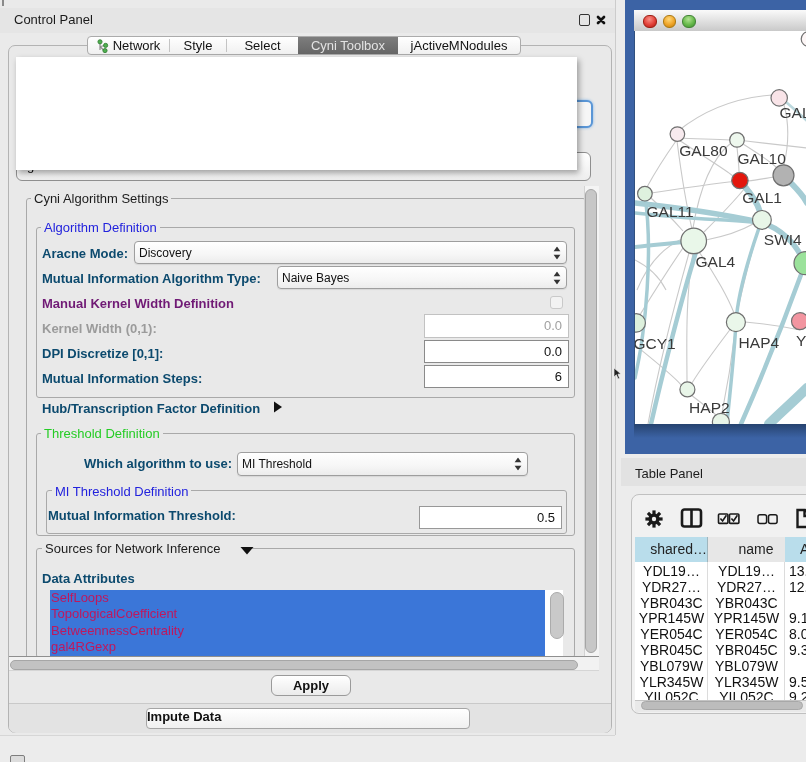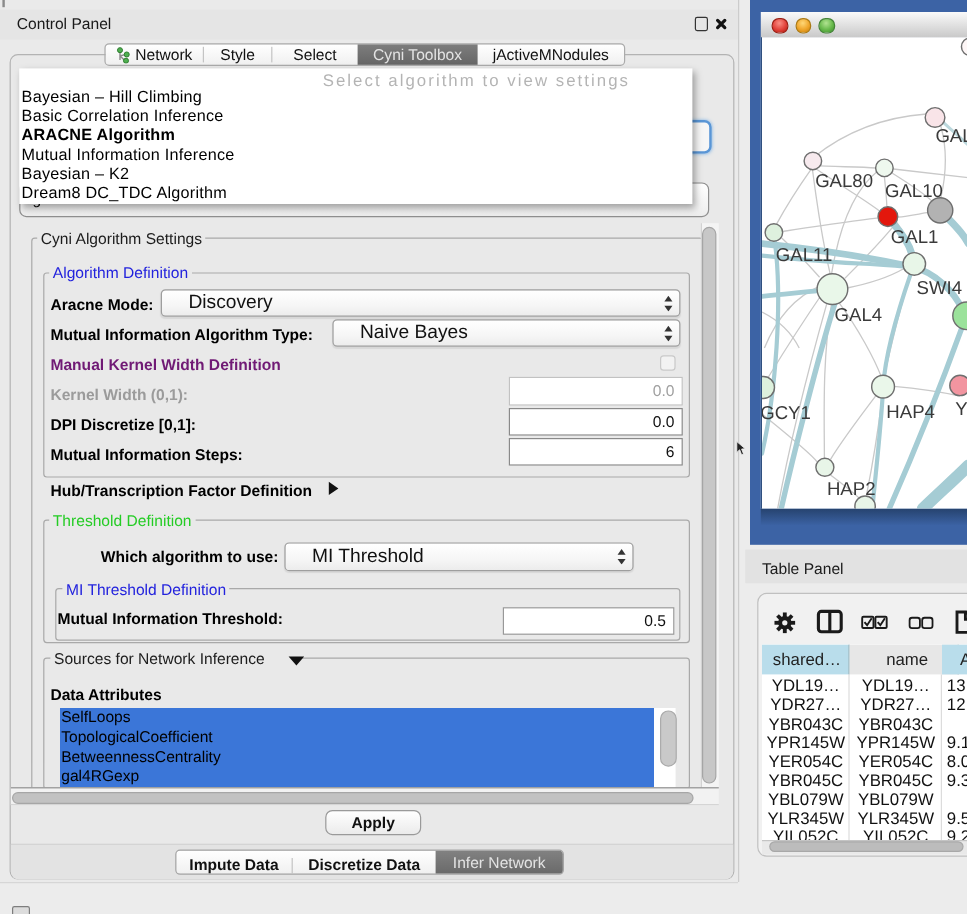--- a/index.html
+++ b/index.html
@@ -1,25 +1,25 @@
 <!DOCTYPE html>
 <html><head>
 <meta charset="utf-8">
 <style>
 html,body{margin:0;padding:0;}
 body{width:806px;height:762px;overflow:hidden;position:relative;background:#ececec;
      font-family:"Liberation Sans",sans-serif;-webkit-font-smoothing:antialiased;}
 .abs{position:absolute;}
 .lbl{font-size:13px;color:#1c1c1c;white-space:nowrap;}
-.blbl{font-size:13px;font-weight:bold;color:#000000;white-space:nowrap;}
+.blbl{font-size:13px;font-weight:bold;color:#0c4a6e;white-space:nowrap;}
 .grp{position:absolute;border:1px solid #a9a9a9;border-radius:3px;}
 .gtitle{position:absolute;background:#e9e9e9;padding:0 3px;font-size:13px;white-space:nowrap;}
 .combo{position:absolute;border:1px solid #9e9e9e;border-radius:4px;
   background:linear-gradient(#ffffff,#f6f6f6 60%,#ececec);box-shadow:0 1px 1px rgba(0,0,0,0.08);}
-.combo .ct{position:absolute;left:22px;top:50%;transform:translateY(-50%);font-size:16px;color:#111;white-space:nowrap;}
+.combo .ct{position:absolute;left:4px;top:50%;transform:translateY(-50%);font-size:12px;color:#111;white-space:nowrap;}
 .combo .arr{position:absolute;right:5px;top:50%;transform:translateY(-50%);width:8px;height:13px;}
 .tfield{position:absolute;border:1px solid #989898;background:#fff;font-size:13px;color:#111;
   text-align:right;padding-right:6px;box-sizing:border-box;line-height:21px;}
 </style>
 </head>
 <body>
 
 <div class="abs" style="left:0;top:0;width:615px;height:735px;background:#eaeaea;border-right:1px solid #cccccc;"></div>
 <div class="abs" style="left:0;top:735px;width:615px;height:1px;background:#d6d6d6;"></div>
 <div class="abs" style="left:2px;top:0;width:2px;height:6px;background:#8a8a8a;"></div>
@@ -120,56 +120,47 @@
   <div class="grp" style="left:36px;top:548px;width:537px;height:108px;"></div>
   <div class="gtitle" style="left:42px;top:541px;color:#1c1c1c;padding-right:24px;">Sources for Network Inference</div>
   <svg class="abs" style="left:240px;top:546px;" width="14" height="9" viewBox="0 0 14 9">
       <path d="M0.5,1 L13.5,1 L7,8.5 Z" fill="#111"></path>
     </svg>
 
   <div class="abs blbl" style="left:42px;top:571px;">Data Attributes</div>
 
   <div class="abs" style="left:50px;top:590px;width:513px;height:66px;background:#ffffff;"></div>
   <div class="abs" style="left:50px;top:590px;width:495px;height:66px;background:#3b76d8;"></div>
-  <div class="abs" style="left:51px;top:590px;width:490px;font-size:13px;line-height:16.3px;color:#000000;">SelfLoops<br>TopologicalCoefficient<br>BetweennessCentrality<br>gal4RGexp</div>
+  <div class="abs" style="left:51px;top:590px;width:490px;font-size:13px;line-height:16.3px;color:#be185d;">SelfLoops<br>TopologicalCoefficient<br>BetweennessCentrality<br>gal4RGexp</div>
   <div class="abs" style="left:550px;top:592px;width:12px;height:45px;background:#c9c9c9;border:1px solid #ababab;border-radius:7px;"></div>
 </div>
 
 <div class="abs" style="left:584px;top:186px;width:14px;height:472px;background:#f4f4f4;border-left:1px solid #d2d2d2;"></div>
 <div class="abs" style="left:585px;top:189px;width:12px;height:464px;background:#c7c7c7;border:1px solid #a5a5a5;border-radius:7px;box-sizing:border-box;"></div>
 
 <div class="abs" style="left:9px;top:656px;width:590px;height:15px;background:#f2f2f2;border-top:1px solid #8f8f8f;border-bottom:1px solid #d5d5d5;box-sizing:border-box;"></div>
 <div class="abs" style="left:10px;top:660px;width:568px;height:10px;background:#c2c2c2;border:1px solid #a6a6a6;border-radius:5px;box-sizing:border-box;"></div>
 
 <div class="abs" style="left:271px;top:675px;width:80px;height:21px;background:linear-gradient(#ffffff,#ebebeb);border:1px solid #9a9a9a;border-radius:6px;box-sizing:border-box;text-align:center;line-height:19px;font-size:13px;font-weight:bold;color:#111;">Apply</div>
 
 <div class="abs" style="left:9px;top:703px;width:602px;height:29px;background:#e3e3e3;border-top:1px solid #c9c9c9;border-radius:0 0 7px 7px;"></div>
-<div class="abs" style="left:146px;top:708px;width:324px;height:21px;background:linear-gradient(#ffffff,#f0f0f0);border:1px solid #a5a5a5;border-radius:4px;box-sizing:border-box;display:flex;align-items:flex-end;">
+<div class="abs" style="left:146px;top:708px;width:324px;height:21px;background:linear-gradient(#ffffff,#f0f0f0);border:1px solid #a5a5a5;border-radius:4px;box-sizing:border-box;display:flex;align-items:flex-start;flex-direction:column;">
   <div style="flex:0 0 96px;text-align:center;font-size:13px;font-weight:bold;color:#111;white-space:nowrap;">Impute Data</div>
   <div style="width:1px;height:13px;background:#c4c4c4;"></div>
   <div style="flex:0 0 119px;text-align:center;font-size:13px;font-weight:bold;color:#111;white-space:nowrap;">Discretize Data</div>
   <div style="flex:1;background:linear-gradient(#818181,#6a6a6a);color:#e3e3e3;height:100%;display:flex;align-items:center;justify-content:center;font-size:13px;border-radius:0 3px 3px 0;white-space:nowrap;">Infer Network</div>
 </div>
 
 <div class="abs" style="left:10px;top:755px;width:13px;height:10px;border:1px solid #7d7d7d;background:#dcdcdc;border-radius:2px;"></div>
 
 <svg class="abs" style="left:613px;top:368px;z-index:40;" width="9" height="12" viewBox="0 0 9 12">
   <path d="M1,0 L1,9 L3.4,6.8 L5,11 L6.6,10.3 L5,6.2 L8,6 Z" fill="#222" stroke="#eee" stroke-width="0.7"></path>
 </svg>
 
 <div class="abs" style="left:16px;top:57px;width:561px;height:113px;background:#ffffff;box-shadow:2px 3px 6px rgba(0,0,0,0.35);z-index:50;">
-  <div style="position:absolute;right:52px;top:2px;font-size:14px;letter-spacing:1.7px;color:#b4b4b4;">Select algorithm to view settings</div>
-  <div style="position:absolute;left:2px;top:16px;font-size:13.5px;letter-spacing:0.2px;color:#000;line-height:16.1px;white-space:nowrap;">
-    Bayesian – Hill Climbing<br>
-    Basic Correlation Inference<br>
-    <b>ARACNE Algorithm</b><br>
-    Mutual Information Inference<br>
-    Bayesian – K2<br>
-    Dream8 DC_TDC Algorithm
-  </div>
 </div>
 
 <div class="abs" style="left:625px;top:0;width:181px;height:454px;background:#3c63a5;"></div>
 <div class="abs" style="left:634px;top:10px;width:172px;height:21px;background:linear-gradient(#fafafa,#c9c9c9);border-bottom:1px solid #8e8e8e;">
   <div style="position:absolute;left:9px;top:4.5px;width:11.5px;height:11.5px;border-radius:6px;background:radial-gradient(circle at 45% 30%,#f98f85,#e2423a 55%,#ab1a10);border:0.5px solid #9c2015;"></div>
   <div style="position:absolute;left:28.5px;top:4.5px;width:11.5px;height:11.5px;border-radius:6px;background:radial-gradient(circle at 45% 30%,#ffd878,#efa52a 55%,#c07b08);border:0.5px solid #ab7a14;"></div>
   <div style="position:absolute;left:48px;top:4.5px;width:11.5px;height:11.5px;border-radius:6px;background:radial-gradient(circle at 45% 30%,#b2e392,#67b94b 55%,#3b8a2e);border:0.5px solid #448438;"></div>
 </div>
 <div class="abs" style="left:634px;top:31px;width:172px;height:393px;background:#ffffff;overflow:hidden;border-left:1px solid #30507f;box-sizing:border-box;">
 <svg width="172" height="393" viewBox="634 31 172 393">
@@ -295,21 +286,21 @@
     <rect x="124.5" y="8.8" width="8.6" height="8.6" rx="2" stroke-width="1.5"></rect>
   </g>
 
   <g stroke="#1a1a1a" fill="none" stroke-width="2.4">
     <path d="M153.5,4 L161,4 L166,9.5 L166,21 L153.5,21 Z"></path>
     <path d="M160.5,4 L160.5,10 L166,10"></path>
   </g>
 </svg>
 
 <div class="abs" style="left:635px;top:537px;width:171px;height:163px;overflow:hidden;background:#ffffff;">
-  <div style="position:absolute;left:0;top:0;width:73px;height:25px;background:#b9ddeb;border-right:1px solid #9fb6be;box-sizing:border-box;text-align:left;padding-left:9px;line-height:25px;font-size:14px;color:#222;">shared…</div>
+  <div style="position:absolute;left:0;top:0;width:73px;height:25px;background:#b9ddeb;border-right:1px solid #9fb6be;box-sizing:border-box;text-align:right;padding-left:9px;line-height:25px;font-size:14px;color:#222;">shared…</div>
   <div style="position:absolute;left:73px;top:0;width:91px;height:25px;background:#e7e7e7;border-right:1px solid #b5b5b5;box-sizing:border-box;text-align:center;padding-left:6px;line-height:25px;font-size:14px;color:#222;">name</div>
   <div style="position:absolute;left:150px;top:0;width:60px;height:25px;background:#b9ddeb;box-sizing:border-box;padding-left:15px;line-height:25px;font-size:14px;color:#222;">A</div>
   <div style="position:absolute;left:0;top:27px;width:73px;text-align:center;font-size:14px;color:#111;line-height:15.8px;">YDL19…<br>YDR27…<br>YBR043C<br>YPR145W<br>YER054C<br>YBR045C<br>YBL079W<br>YLR345W<br>YIL052C</div>
   <div style="position:absolute;left:73px;top:27px;width:77px;text-align:center;font-size:14px;color:#111;line-height:15.8px;">YDL19…<br>YDR27…<br>YBR043C<br>YPR145W<br>YER054C<br>YBR045C<br>YBL079W<br>YLR345W<br>YIL052C</div>
   <div style="position:absolute;left:154px;top:27px;width:40px;font-size:14px;color:#111;line-height:15.8px;">13.<br>12.<br>&nbsp;<br>9.1<br>8.0<br>9.3<br>&nbsp;<br>9.5<br>9.2</div>
   <div style="position:absolute;left:72px;top:25px;width:1px;height:140px;background:#dcdcdc;"></div>
   <div style="position:absolute;left:149px;top:25px;width:1px;height:140px;background:#dcdcdc;"></div>
 </div>
 
 <div class="abs" style="left:635px;top:700px;width:171px;height:11px;background:#e9e9e9;border-top:1px solid #c4c4c4;"></div>

